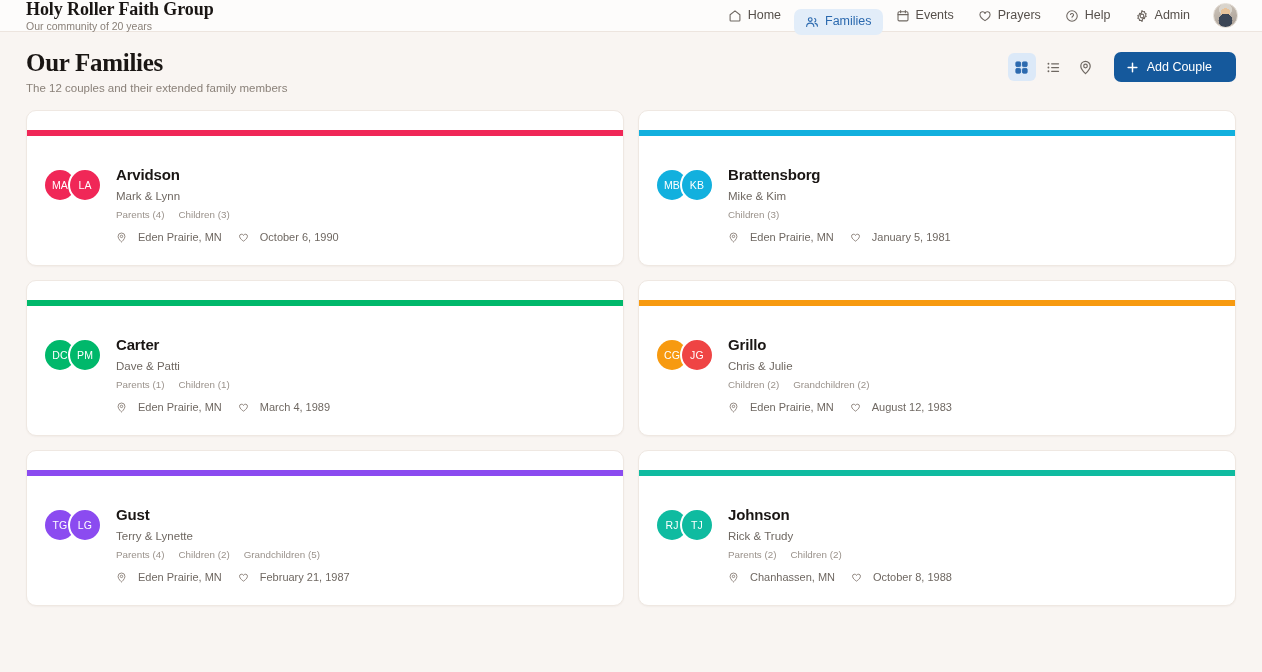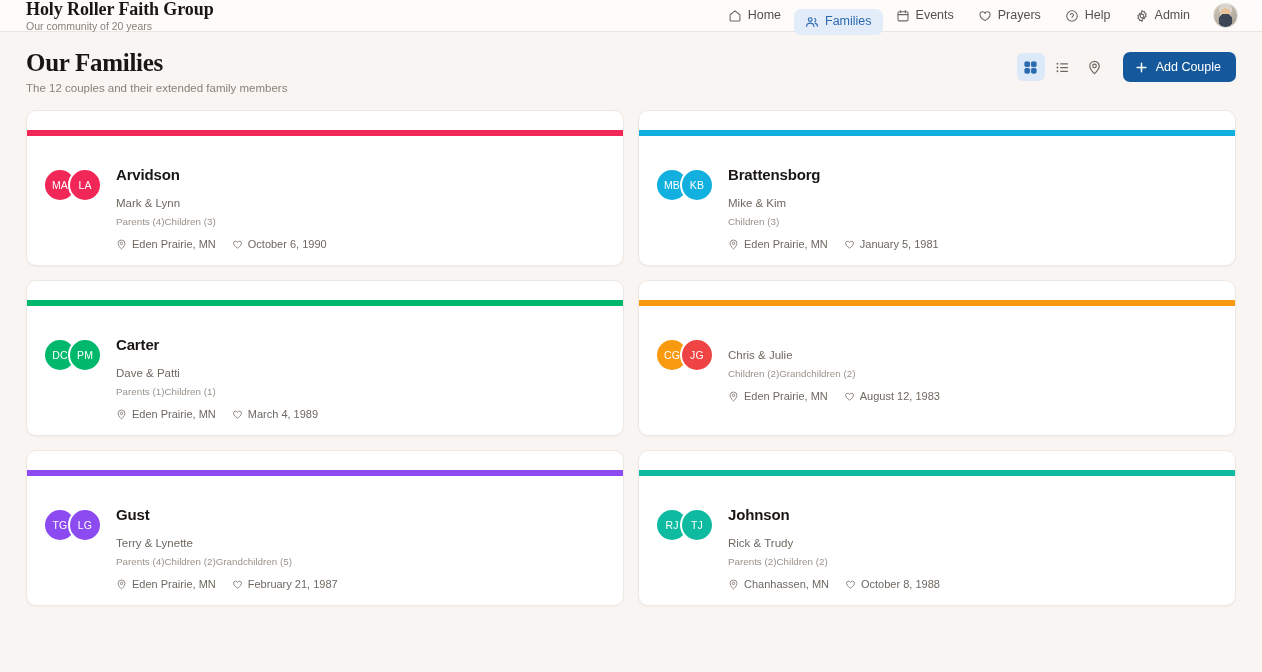--- a/index.html
+++ b/index.html
@@ -123,21 +123,21 @@
   .add-btn {
     margin-left: 10px;
     height: 30px;
     background: #15599C;
     color: #fff;
     border: none;
     border-radius: 7px;
     display: flex;
     align-items: center;
     gap: 8px;
-    padding: 0 15px 0 12px;
+    padding: 0 24px 0 12px;
     font-size: 12.5px;
     font-family: "Liberation Sans", sans-serif;
     cursor: pointer;
     white-space: nowrap;
   }
 
   
   .grid {
     margin: 15px 26px 0 26px;
     display: grid;
@@ -187,43 +187,44 @@
   .fam-name {
     font-size: 15px;
     font-weight: bold;
     color: #1A1614;
     line-height: 18px;
     letter-spacing: -0.15px;
   }
   .fam-couple {
     font-size: 11.5px;
     color: #6F6862;
-    margin-top: 12px;
+    margin-top: 5px;
     line-height: 14px;
   }
   .counts {
     display: flex;
+    gap: 14px;
     margin-top: 6px;
   }
   .count-chip {
     font-size: 9.8px;
     color: #9A928B;
     line-height: 12px;
     white-space: nowrap;
   }
   .meta {
     display: flex;
     align-items: center;
     gap: 16px;
     margin-top: 10px;
   }
   .meta-item {
     display: flex;
     align-items: center;
-    gap: 5px;
+    gap: 11px;
     font-size: 11px;
     color: #6F6862;
     white-space: nowrap;
   }
   .meta-item svg { flex: none; display: block; }
 </style>
 </head>
 <body>
 
 <div class="topbar">
@@ -427,20 +428,21 @@
       </div>
     </div>
     <div class="card">
       <div class="card-accent" style="background:#F79A10"></div>
       <div class="card-body">
         <div class="avatars">
           <div class="ava" style="background:#F79A10">CG</div>
           <div class="ava second" style="background:#ef4444">JG</div>
         </div>
         <div class="info">
+          <div class="fam-name">Grillo</div>
           <div class="fam-couple">Chris &amp; Julie</div>
           <div class="counts">
             <span class="count-chip">Children (2)</span>
             <span class="count-chip">Grandchildren (2)</span>
           </div>
           <div class="meta">
             <span class="meta-item">
               <svg width="11" height="11" viewBox="0 0 16 16" fill="none" stroke="#8A8179" stroke-width="1.35">
                 <path d="M8 14.5s5-4.3 5-8a5 5 0 0 0-10 0c0 3.7 5 8 5 8z"></path>
                 <circle cx="8" cy="6.4" r="1.8"></circle>

